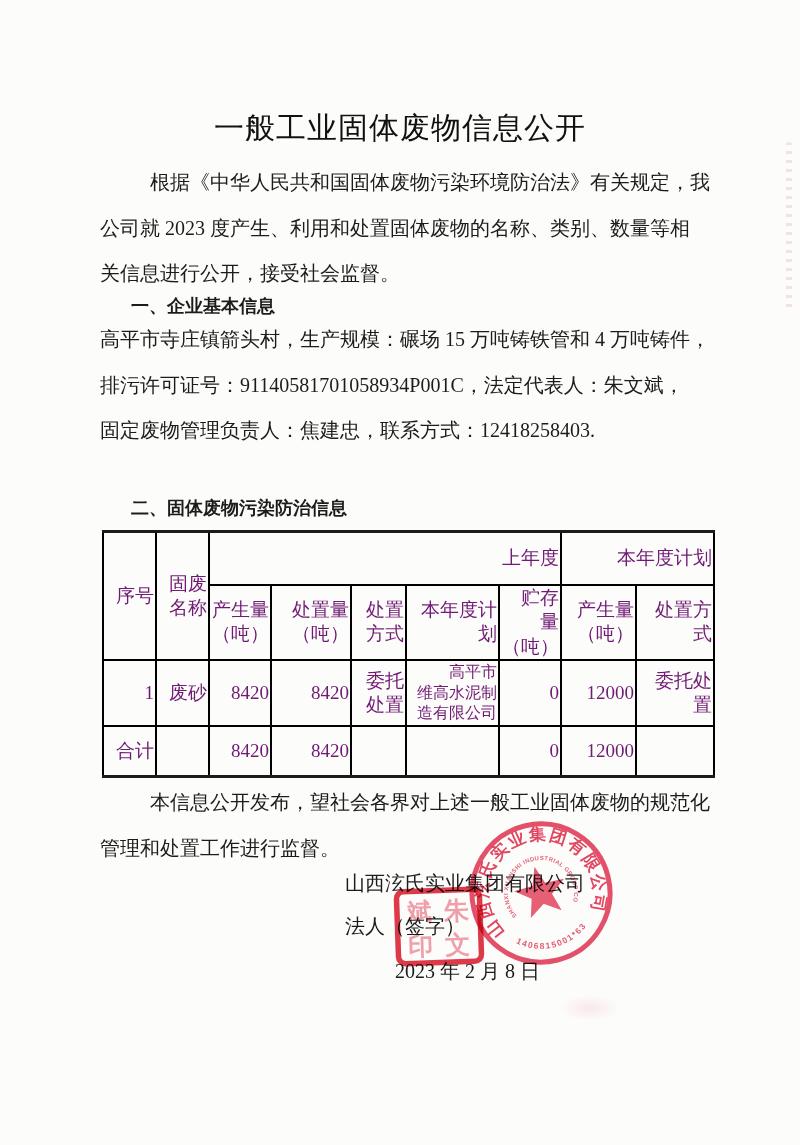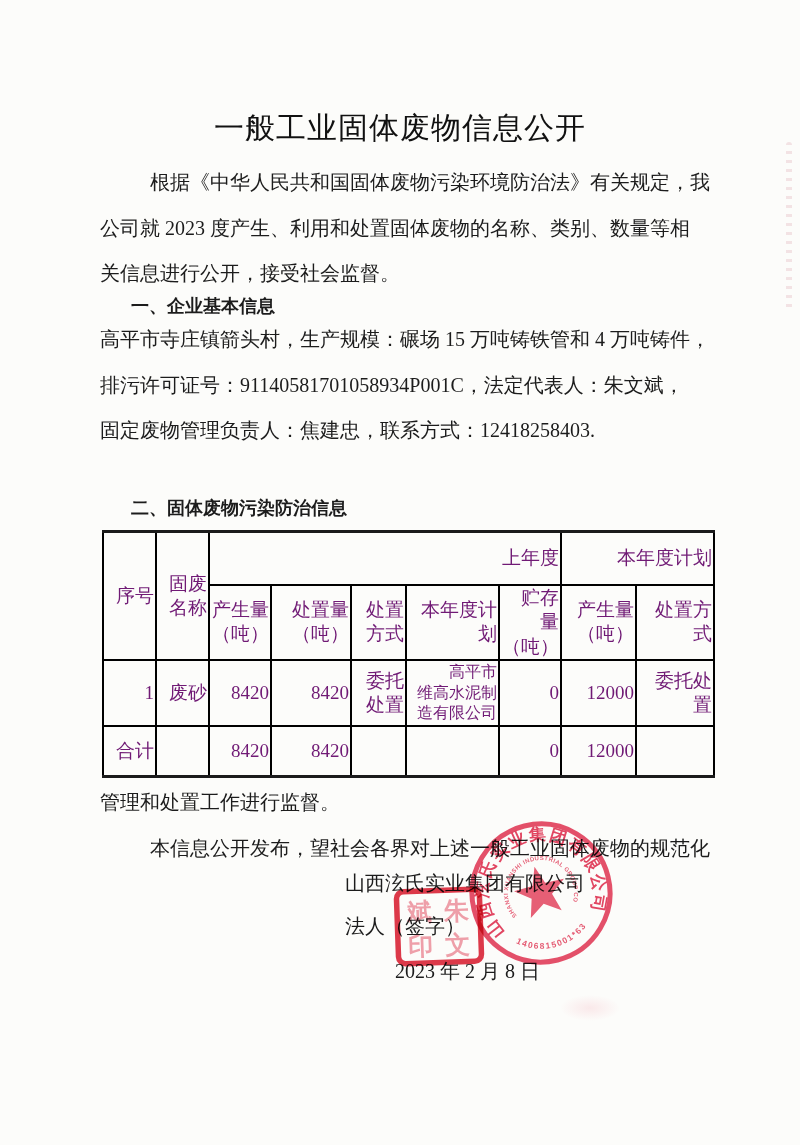--- a/index.html
+++ b/index.html
@@ -139,22 +139,22 @@
       <td></td>
       <td>0</td>
       <td>12000</td>
       <td></td>
     </tr>
   </tbody>
     </table>
 </div>
 
 <div class="abs para p-close">
+  <span class="line indent">本信息公开发布，望社会各界对上述一般工业固体废物的规范化</span>
   <span class="line">管理和处置工作进行监督。</span>
-  <span class="line indent">本信息公开发布，望社会各界对上述一般工业固体废物的规范化</span>
 </div>
 
 <div class="abs sig sig-company">山西泫氏实业集团有限公司</div>
 <div class="abs sig sig-legal">法人（签字）</div>
 <div class="abs sig sig-date">2023 年 2 月 8 日</div>
 
 <svg class="abs seal company-seal" viewBox="0 0 180 180">
   <g transform="rotate(-14 90 90)" opacity="0.9">
     <circle cx="90" cy="90" r="69" fill="none" stroke="#e22f4e" stroke-width="5" opacity="0.92"></circle>
     <polygon points="90,63 96.5,81.1 115.7,81.7 100.5,93.4 105.9,111.8 90,101 74.1,111.8 79.5,93.4 64.3,81.7 83.5,81.1" fill="#e22f4e" opacity="0.85"></polygon>

